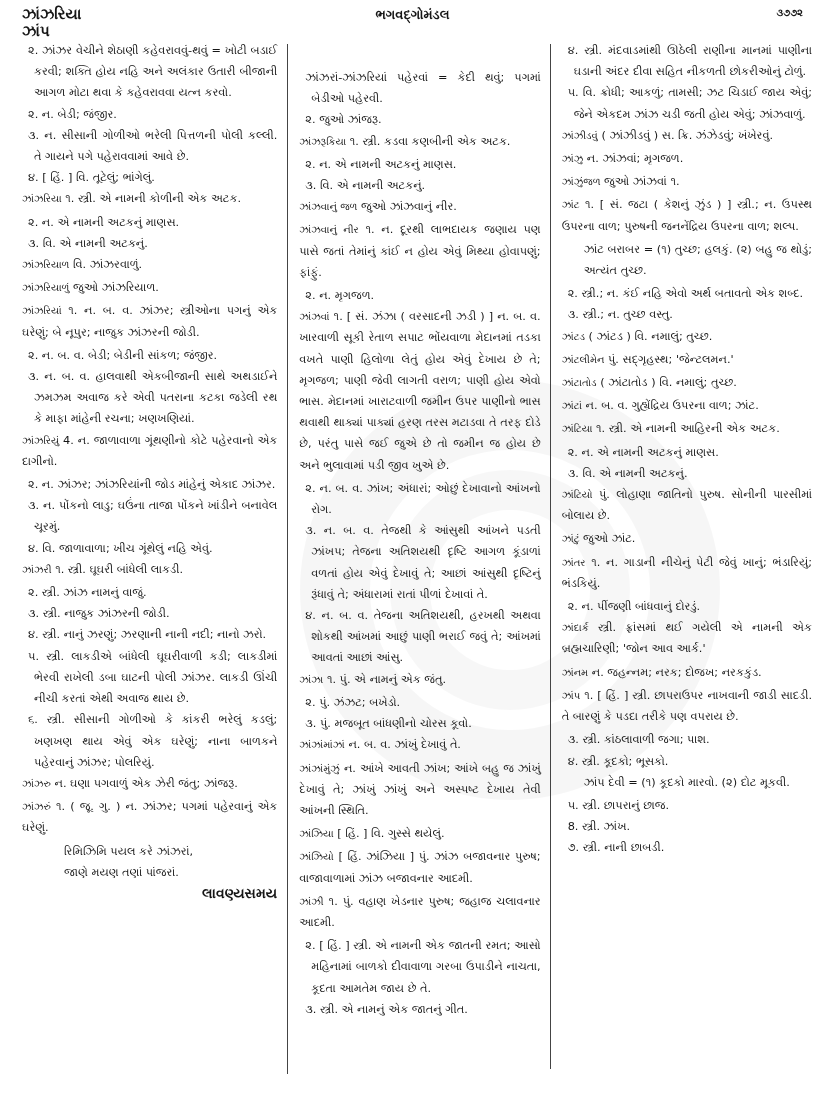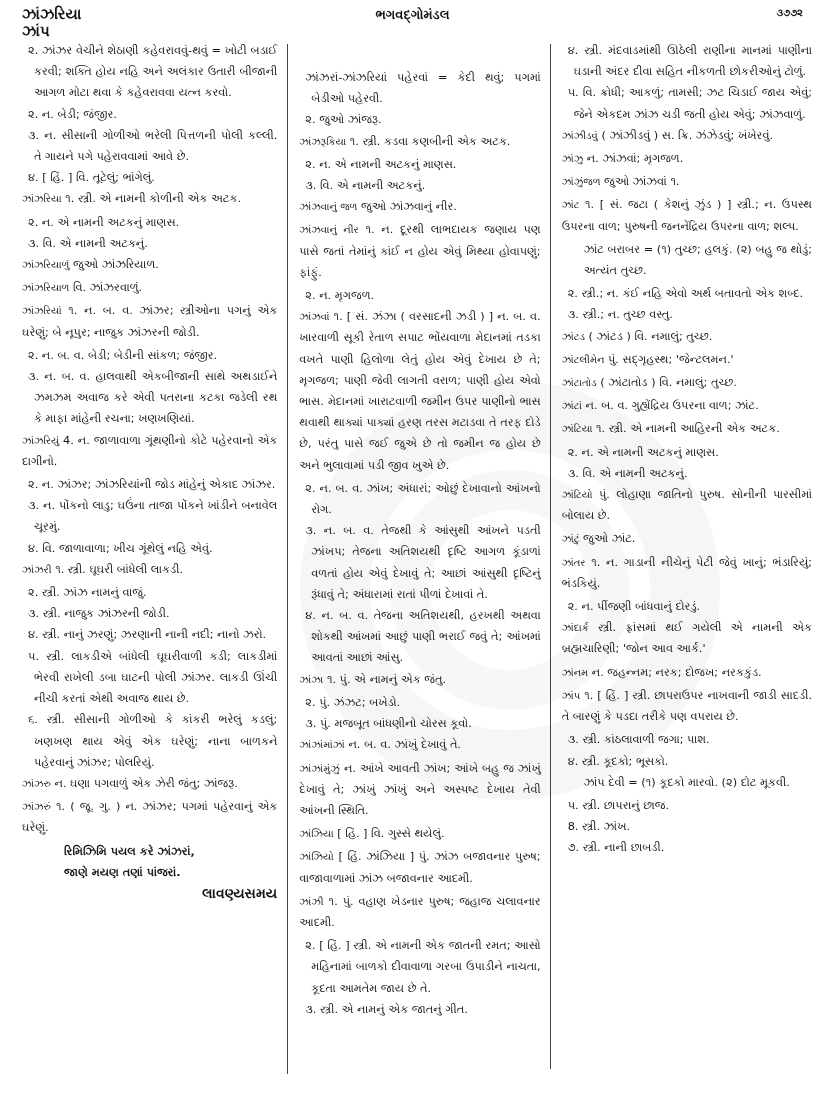--- a/index.html
+++ b/index.html
@@ -18,21 +18,21 @@
   .col1{width:266px;padding-right:10px;}
   .col2{width:262px;padding:0 9px 0 11px;margin-top:27px;}
   .col3{width:262px;padding-left:11px;}
   .rule{width:1px;background:#444;margin-top:4px;}
   .rule1{height:1030px;}
   .rule2{height:1025px;}
   .entry{margin:0 0 2px 0;text-align:justify;}
   .hw{font-weight:normal;font-size:10px;}
   .sense{padding-left:12px;text-indent:-6px;margin:0;}
   .indent{padding-left:22px;}
-  .quote{padding-left:42px;font-weight:bold;}
+  .quote{padding-left:42px;font-weight:normal;}
   .src{text-align:right;font-size:14px;font-weight:bold;}
 </style>
 </head>
 <body>
 
 <div class="watermark"></div>
 <div class="watermark2"></div>
 
 <div class="header">
   <div class="hdr-left">
@@ -45,22 +45,22 @@
 
 <div class="columns">
   <div class="col col1">
       <div class="entry sense">૨. ઝાંઝર વેચીને શેઠાણી કહેવરાવવું-થવું = ખોટી બડાઈ કરવી; શક્તિ હોય નહિ અને અલંકાર ઉતારી બીજાની આગળ મોટા થવા કે કહેવરાવવા યત્ન કરવો.</div>
       <div class="entry sense">૨. ન. બેડી; જંજીર.</div>
       <div class="entry sense">૩. ન. સીસાની ગોળીઓ ભરેલી પિત્તળની પોલી કલ્લી. તે ગાયને પગે પહેરાવવામાં આવે છે.</div>
       <div class="entry sense">૪. [ હિં. ] વિ. તૂટેલું; ભાંગેલું.</div>
       <div class="entry"><span class="hw">ઝાંઝરિયા</span><span> ૧. સ્ત્રી. એ નામની કોળીની એક અટક.</span></div>
       <div class="entry sense">૨. ન. એ નામની અટકનું માણસ.</div>
       <div class="entry sense">૩. વિ. એ નામની અટકનું.</div>
+      <div class="entry"><span class="hw">ઝાંઝરિયાળ</span><span> વિ. ઝાંઝરવાળું.</span></div>
       <div class="entry"><span class="hw">ઝાંઝરિયાળું</span><span> જુઓ ઝાંઝરિયાળ.</span></div>
-      <div class="entry"><span class="hw">ઝાંઝરિયાળ</span><span> વિ. ઝાંઝરવાળું.</span></div>
       <div class="entry"><span class="hw">ઝાંઝરિયાં</span><span> ૧. ન. બ. વ. ઝાંઝર; સ્ત્રીઓના પગનું એક ઘરેણું; બે નૂપુર; નાજુક ઝાંઝરની જોડી.</span></div>
       <div class="entry sense">૨. ન. બ. વ. બેડી; બેડીની સાંકળ; જંજીર.</div>
       <div class="entry sense">૩. ન. બ. વ. હાલવાથી એકબીજાની સાથે અથડાઈને ઝમઝમ અવાજ કરે એવી પતરાના કટકા જડેલી રથ કે માફા માંહેની રચના; ખણખણિયાં.</div>
       <div class="entry"><span class="hw">ઝાંઝરિયું</span><span> 4. ન. જાળાવાળા ગૂંથણીનો કોટે પહેરવાનો એક દાગીનો.</span></div>
       <div class="entry sense">૨. ન. ઝાંઝર; ઝાંઝરિયાંની જોડ માંહેનું એકાદ ઝાંઝર.</div>
       <div class="entry sense">૩. ન. પોંકનો લાડુ; ઘઉંના તાજા પોંકને ખાંડીને બનાવેલ ચૂરમું.</div>
       <div class="entry sense">૪. વિ. જાળાવાળા; ખીચ ગૂંથેલું નહિ એવું.</div>
       <div class="entry"><span class="hw">ઝાંઝરી</span><span> ૧. સ્ત્રી. ઘૂઘરી બાંધેલી લાકડી.</span></div>
       <div class="entry sense">૨. સ્ત્રી. ઝાંઝ નામનું વાજું.</div>
       <div class="entry sense">૩. સ્ત્રી. નાજુક ઝાંઝરની જોડી.</div>

